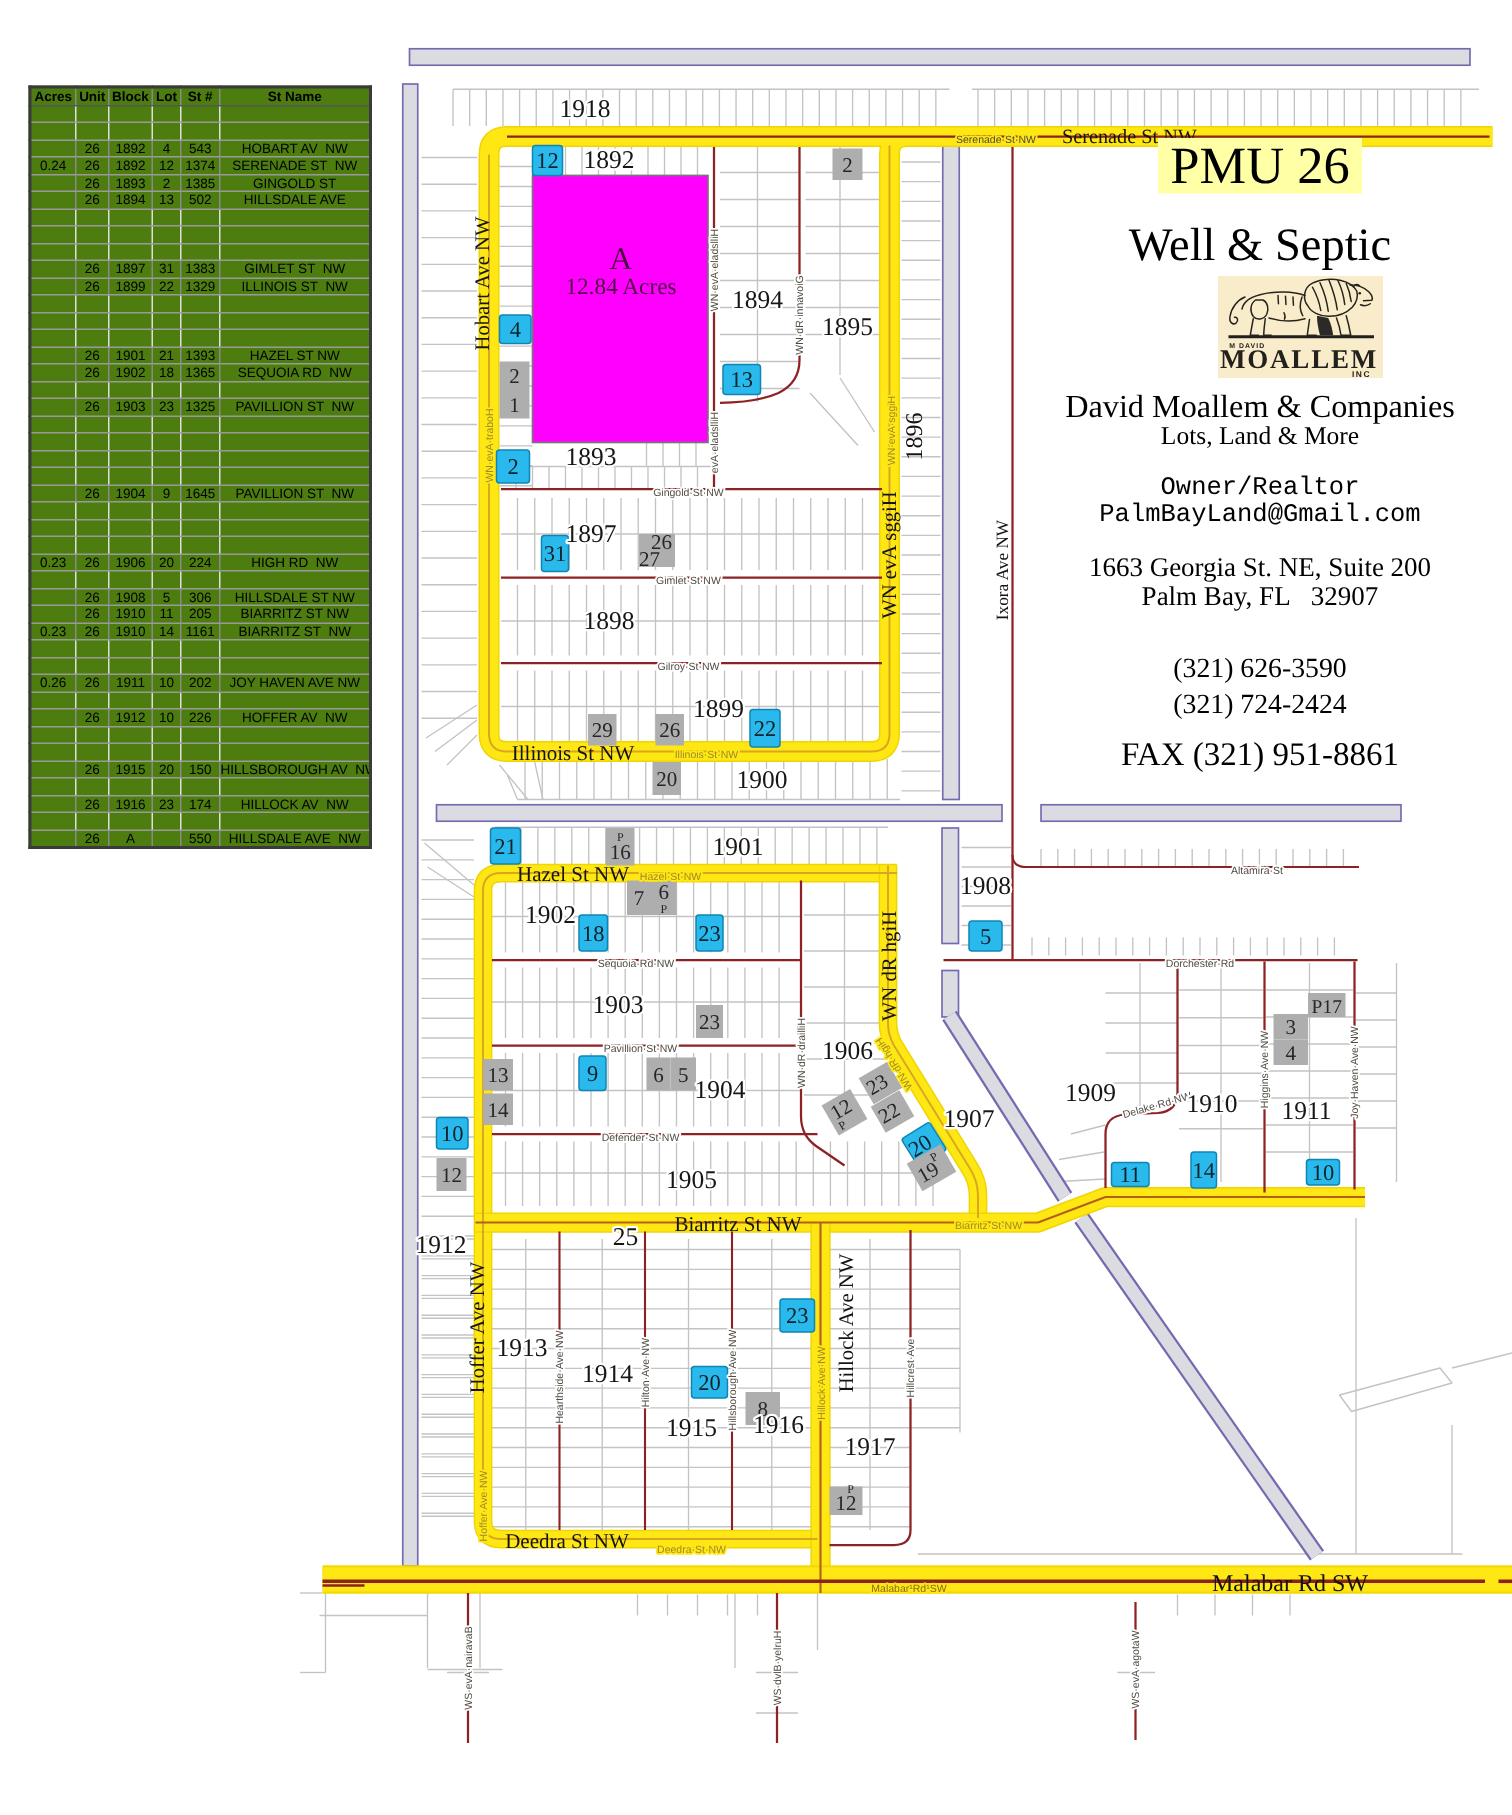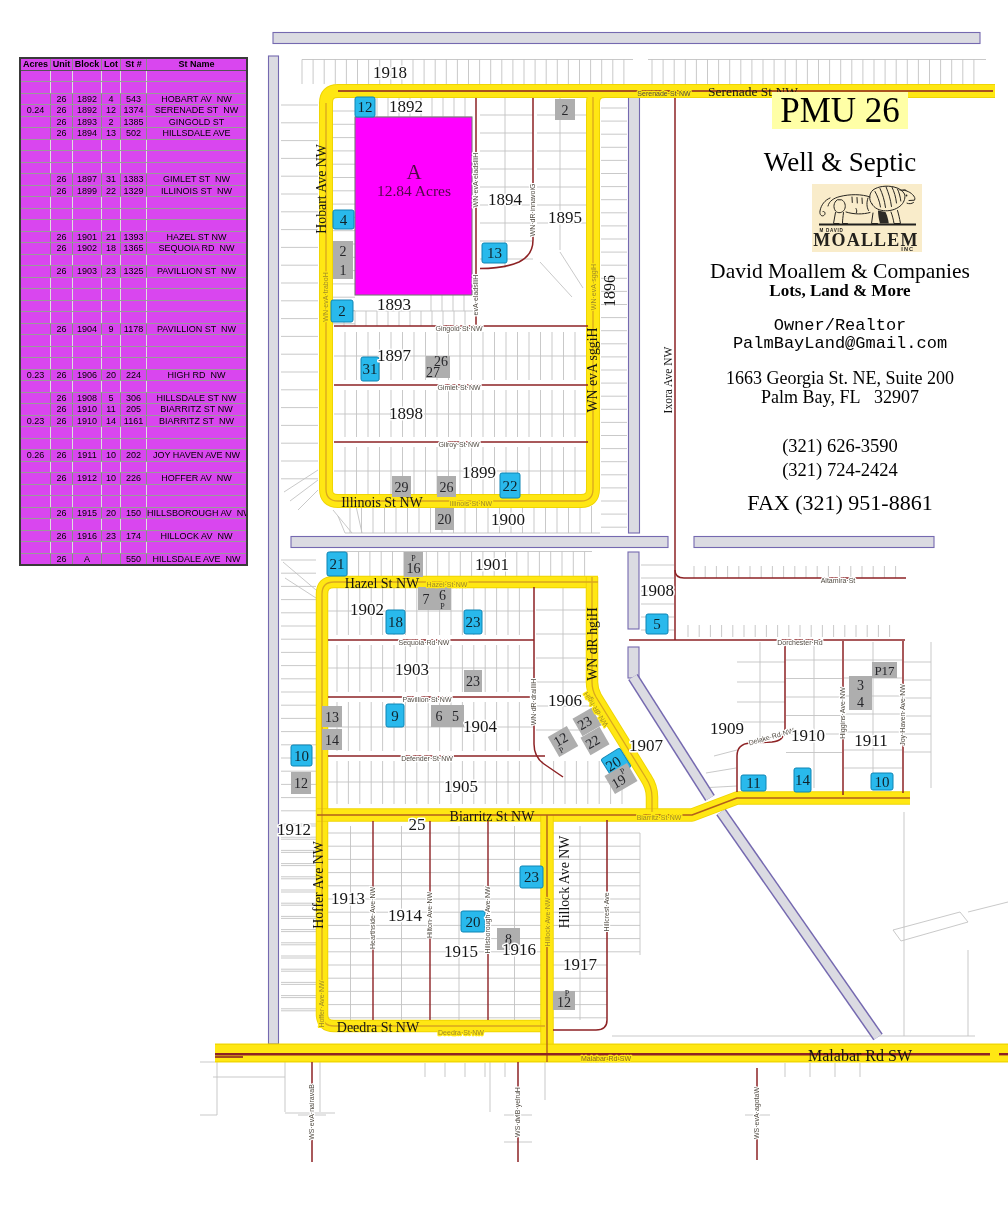--- a/index.html
+++ b/index.html
@@ -1,20 +1,20 @@
 <!DOCTYPE html>
 <html><head><meta charset="utf-8">
 <style>
 html,body{margin:0;padding:0;background:#fff;}
 body{width:1008px;height:1210px;position:relative;overflow:hidden;
  font-family:"Liberation Sans",sans-serif;}
 #map{position:absolute;left:0;top:0;}
 #ptable{position:absolute;left:19px;top:57px;width:229px;height:440px;
  border-collapse:collapse;table-layout:fixed;font-size:9px;color:#000;
- border:2px solid #3a3a3a;background:#d946ef;}
+ border:2px solid #3a3a3a;background:#4d7c0f;}
 #ptable td,#ptable th{padding:0;text-align:center;vertical-align:middle;
  border-bottom:1px solid #9a9a9a;overflow:hidden;white-space:pre;
  height:10.5px;line-height:10.5px;font-weight:normal;}
 #ptable th{font-weight:bold;border-bottom:1.5px solid #555;}
 #ptable td:nth-child(-n+5),#ptable th:nth-child(-n+5){border-right:1px solid #8a8a8a;}
 #ptable tr.e td{border-right-color:#dedede;}
 .ip{position:absolute;left:690px;width:300px;text-align:center;
  font-family:"Liberation Serif",serif;color:#000;}
 </style></head>
 <body>
@@ -1629,21 +1629,21 @@
         <td></td>
         <td></td>
         <td></td>
         <td></td>
       </tr>
 <tr>
         <td></td>
         <td>26</td>
         <td>1904</td>
         <td>9</td>
-        <td>1178</td>
+        <td>1645</td>
         <td>PAVILLION ST  NW</td>
       </tr>
 <tr class="e">
         <td></td>
         <td></td>
         <td></td>
         <td></td>
         <td></td>
         <td></td>
       </tr>
@@ -1797,21 +1797,21 @@
         <td>A</td>
         <td></td>
         <td>550</td>
         <td>HILLSDALE AVE  NW</td>
       </tr>
 </tbody>
   </table>
 
 <div class="ip" style="top:92px"><span style="display:inline-block;background:#ffffa6;font-size:35px;line-height:37px;padding:0 8px;">PMU 26</span></div>
 
-<div class="ip" style="top:147px;font-size:27px;line-height:31px;">Well &amp; Septic</div>
+<div class="ip" style="top:147px;font-size:31px;line-height:31px;">Well &amp; Septic</div>
 
 <div class="ip" style="top:184px;left:812px;width:110px;height:68px;"><svg width="110" height="68" viewBox="0 0 110 68" xmlns="http://www.w3.org/2000/svg">
 
 <rect x="0" y="0" width="110" height="68" fill="#f9ecca"></rect>
 
 <line x1="7" y1="40.5" x2="104" y2="40.5" stroke="#20201e" stroke-width="2"></line>
 
 <g stroke="#26241f" fill="none" stroke-width="1" stroke-linecap="round" stroke-linejoin="round">
 <path d="M58,13 C50,10 38,10 28,12.5 C22,14 17,17 16,22"></path>
 <path d="M18,14 C13,16 9,21 8,27 C7.3,31 10,33 12.2,31.2 C13.8,29.8 13,27 11,27.5"></path>
@@ -1832,21 +1832,21 @@
 
 <text x="7.5" y="48" font-family="Liberation Sans, sans-serif" font-size="4.6" font-weight="bold" fill="#23211d" letter-spacing="0.7">M  DAVID</text>
 
 <text x="54" y="61.5" font-family="Liberation Serif, serif" font-size="18" font-weight="bold" fill="#23211d" text-anchor="middle" letter-spacing="1.2">MOALLEM</text>
 
 <text x="102" y="67" font-family="Liberation Sans, sans-serif" font-size="5.6" font-weight="bold" fill="#23211d" letter-spacing="1" text-anchor="end">INC</text>
 </svg></div>
 
 <div class="ip" style="top:261px;font-size:21.5px;line-height:20px;">David Moallem &amp; Companies</div>
 
-<div class="ip" style="top:282px;font-size:17px;line-height:17px;font-weight:bold;">Lots, Land &amp; More</div>
+<div class="ip" style="top:282px;font-size:17px;line-height:17px;">Lots, Land &amp; More</div>
 
 <div class="ip" style="top:317px;font-size:17px;line-height:18px;font-family:Liberation Mono, monospace;">Owner/Realtor<br>PalmBayLand@Gmail.com</div>
 
 <div class="ip" style="top:369px;font-size:18px;line-height:18.5px;">1663 Georgia St. NE, Suite 200<br>Palm Bay, FL&nbsp;&nbsp; 32907</div>
 
 <div class="ip" style="top:436px;font-size:18.5px;">(321) 626-3590</div>
 
 <div class="ip" style="top:460px;font-size:18.5px;">(321) 724-2424</div>
 
 <div class="ip" style="top:490px;font-size:22px;">FAX (321) 951-8861</div>

